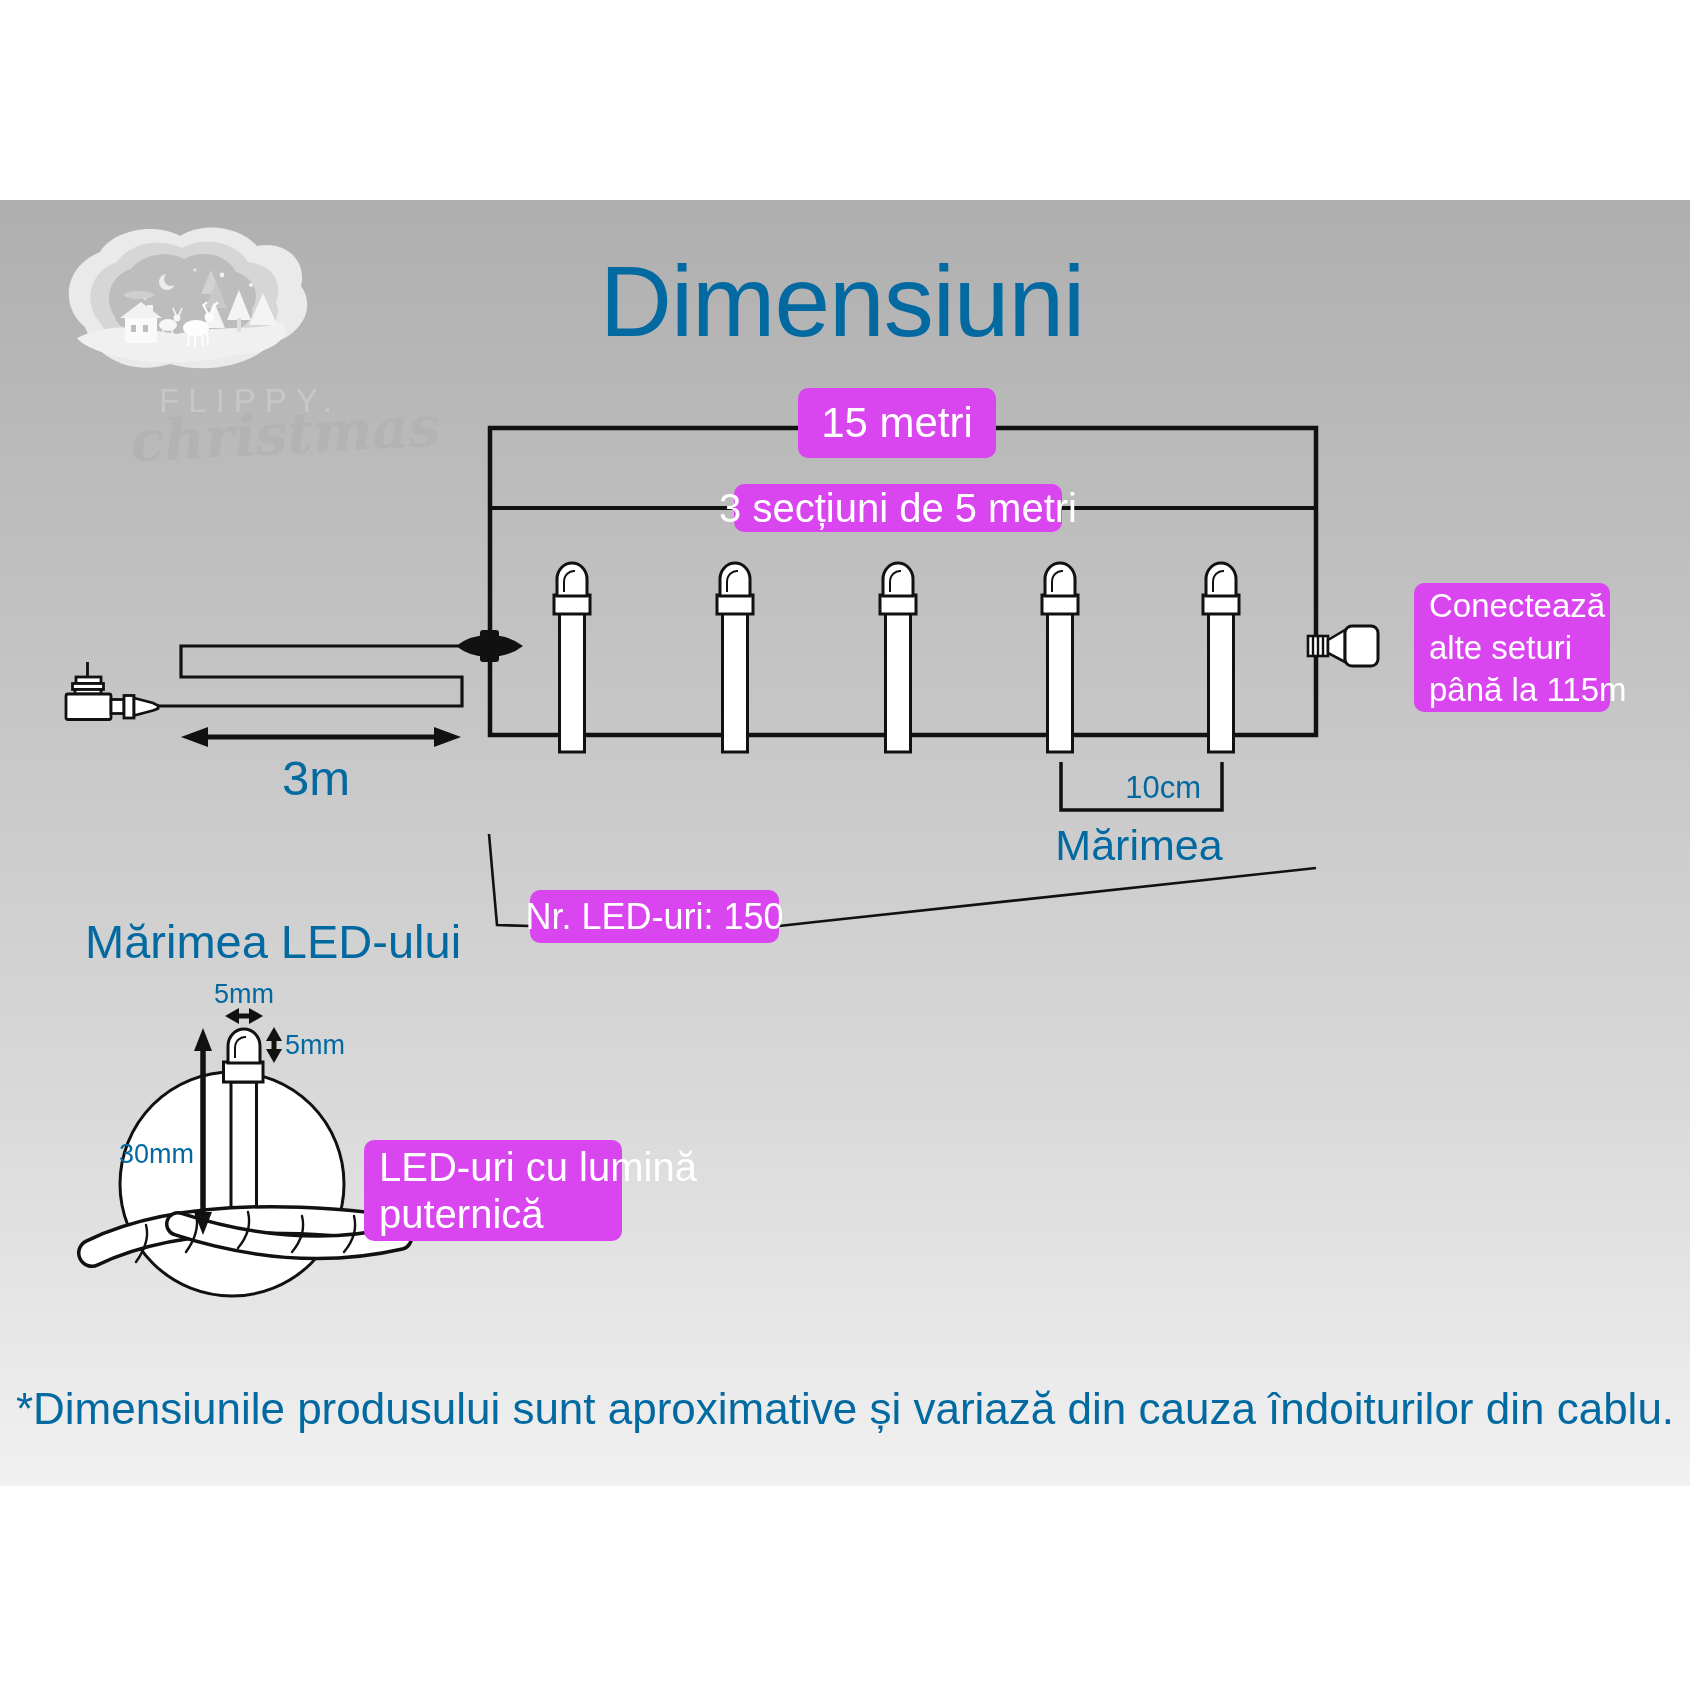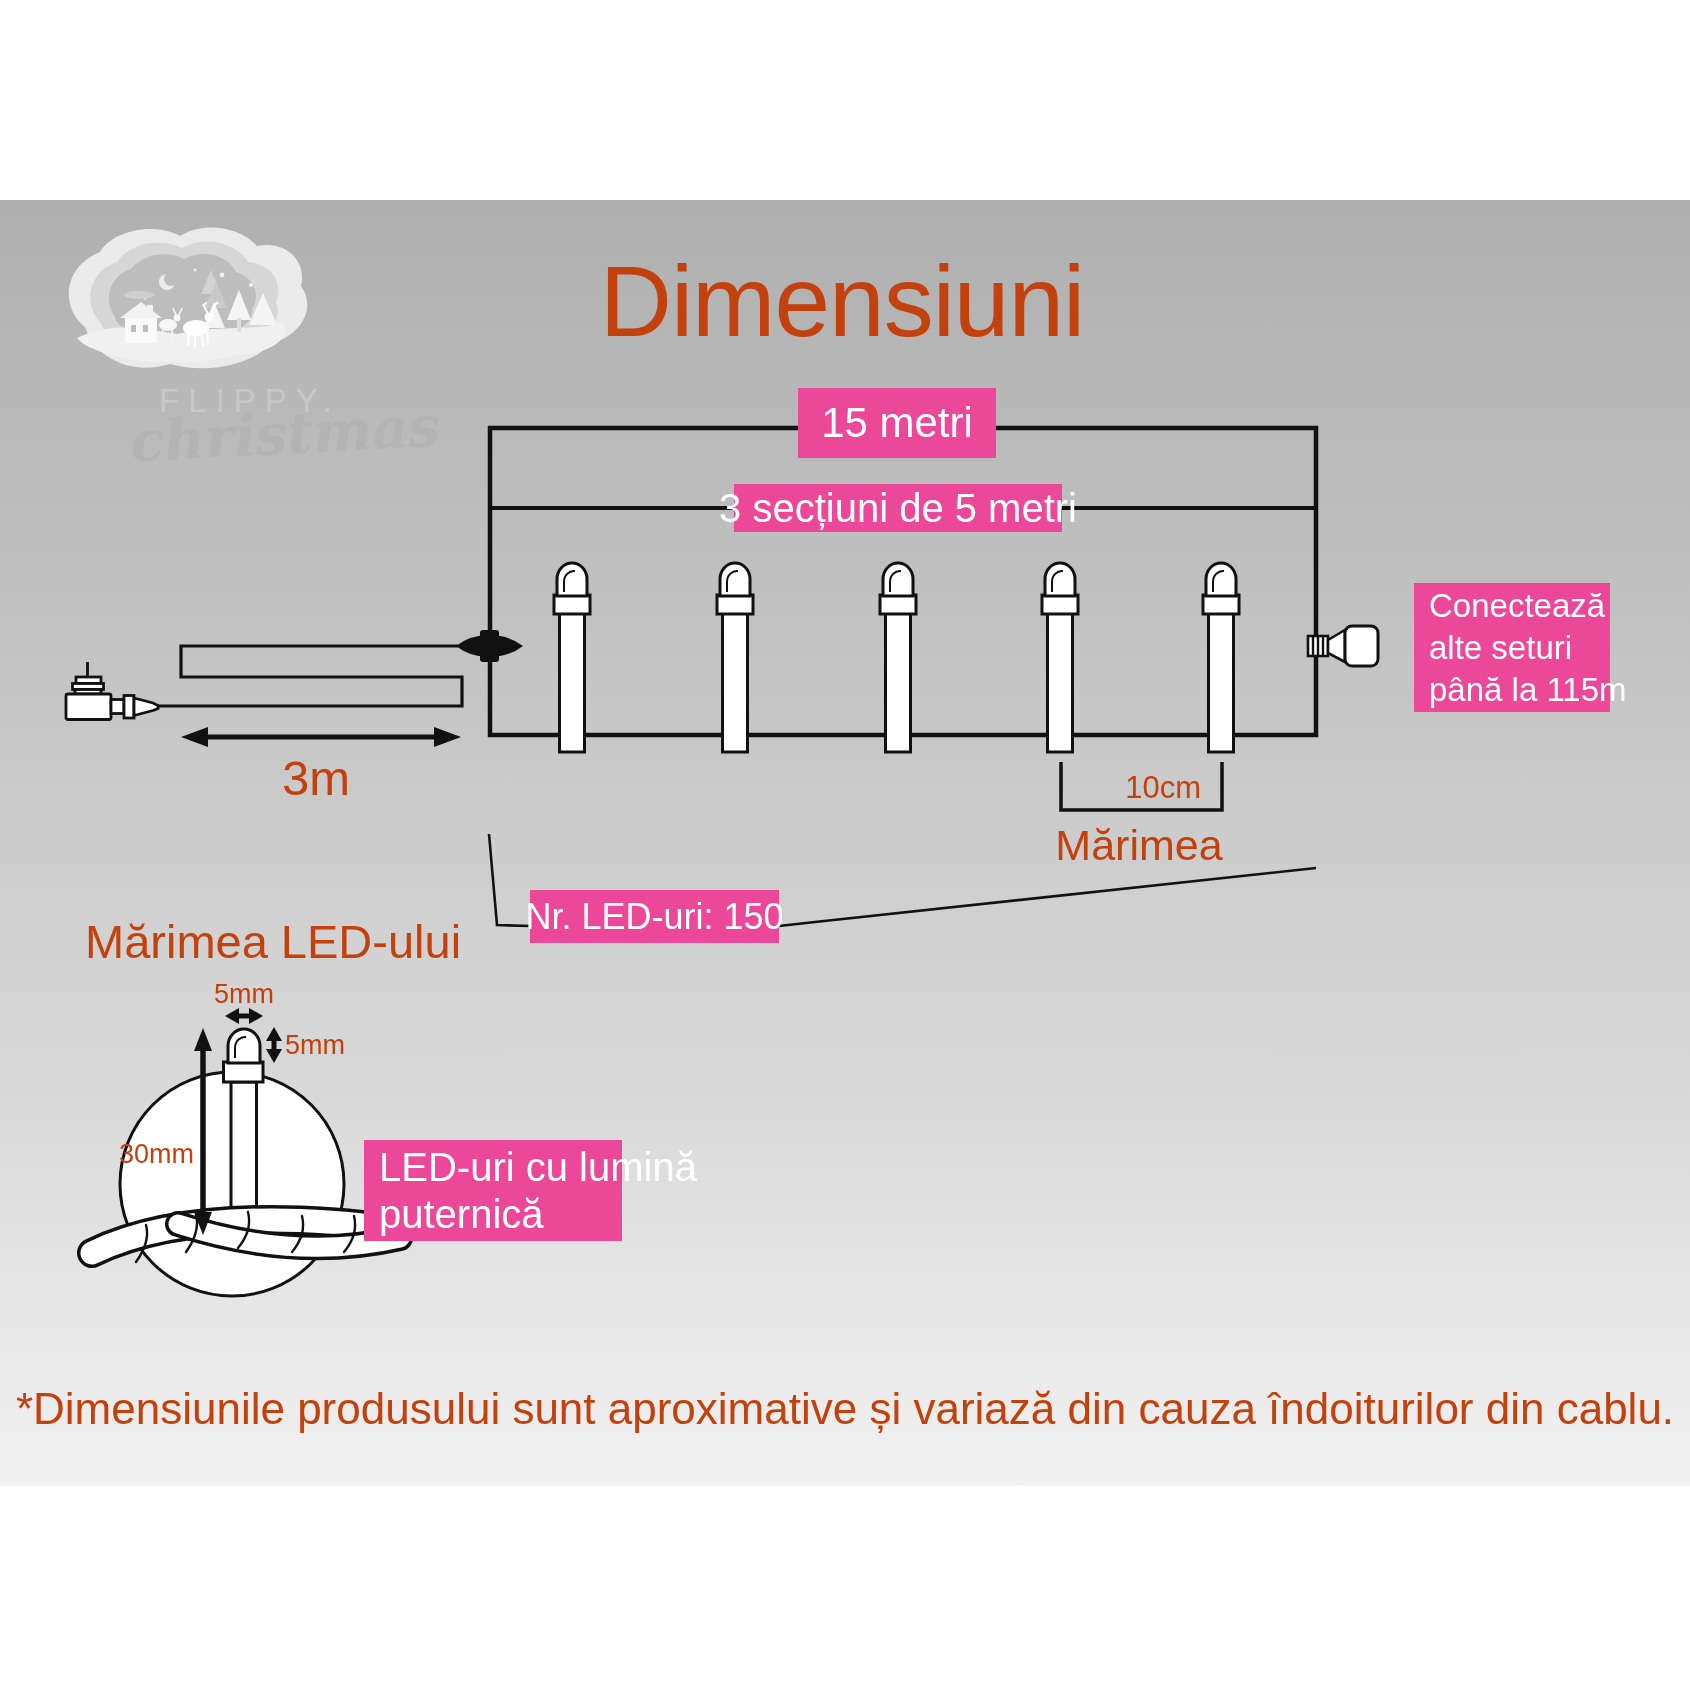--- a/index.html
+++ b/index.html
@@ -1,23 +1,23 @@
 <!DOCTYPE html>
 <html><head>
 <meta charset="utf-8">
 <style>
   html,body{margin:0;padding:0;background:#ffffff;}
   #stage{position:relative;width:1690px;height:1690px;background:#ffffff;overflow:hidden;
          font-family:"Liberation Sans", sans-serif;}
   #gray-area{position:absolute;left:0;top:200px;width:1690px;height:1286px;
              background:linear-gradient(180deg,#afafaf 0%,#c3c3c3 35%,#d9d9d9 70%,#f1f1f1 100%);}
   #diagram-svg{position:absolute;left:0;top:0;width:1690px;height:1690px;}
-  .lbl{position:absolute;color:#c2410c;line-height:1.08;white-space:nowrap;}
-  .blackbox{position:absolute;background:#ec4899;color:#ffffff;display:flex;
-            align-items:center;white-space:nowrap;}
+  .lbl{position:absolute;color:#0369a1;line-height:1.08;white-space:nowrap;}
+  .blackbox{position:absolute;background:#d946ef;color:#ffffff;display:flex;
+            align-items:center;white-space:nowrap;border-radius:10px;}
   .blackbox.center{justify-content:center;}
   .blackbox .bl{line-height:1.26;}
   #title{left:512px;top:247px;width:660px;text-align:center;font-size:100px;letter-spacing:-1px;}
   #label-15m{left:798px;top:388px;width:198px;height:70px;font-size:42px;}
   #label-sections{left:734px;top:484px;width:328px;height:48px;font-size:40px;}
   #label-connect{left:1414px;top:583px;width:196px;height:129px;font-size:33px;
                  flex-direction:column;align-items:flex-start;justify-content:center;
                  padding-left:15px;box-sizing:border-box;}
   #label-connect .bl{line-height:42px;}
   #label-ledcount{left:530px;top:890px;width:249px;height:53px;font-size:36px;}

